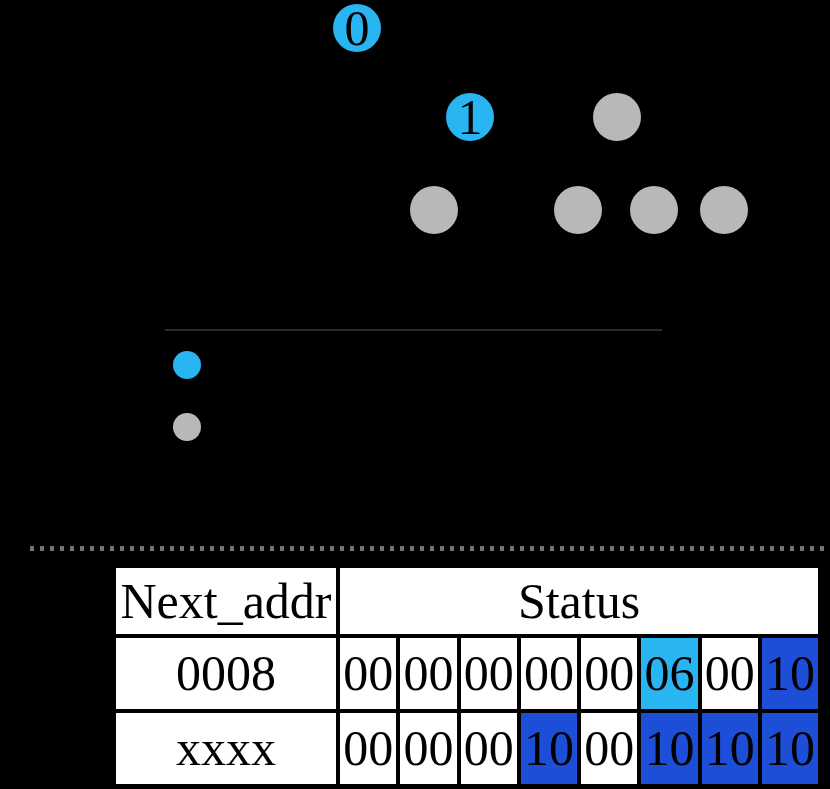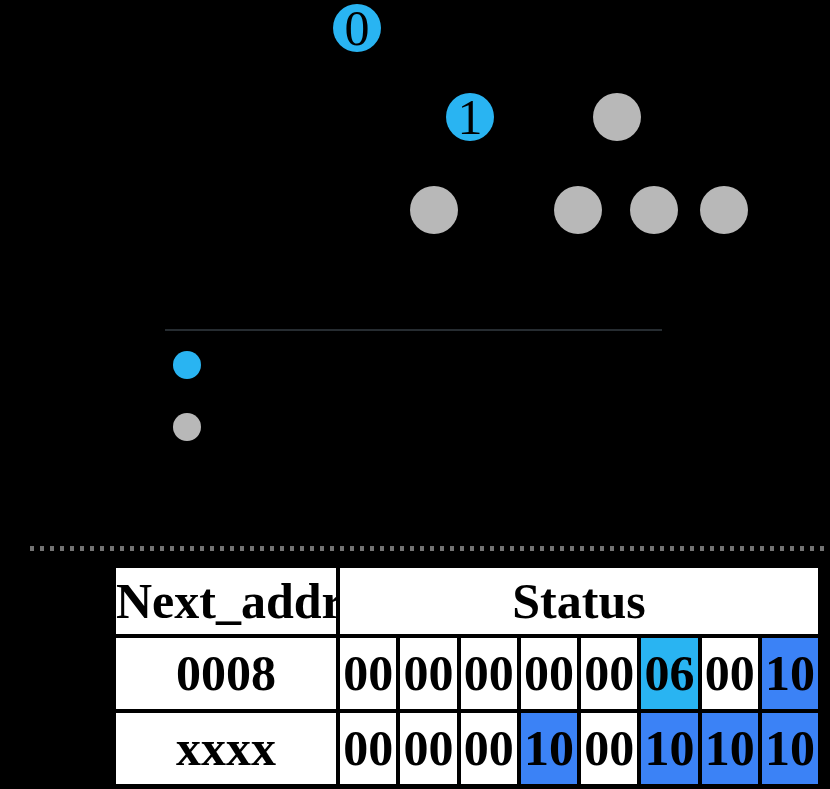--- a/index.html
+++ b/index.html
@@ -75,27 +75,27 @@
     line-height: 1.1;
     color: #000;
   }
   table.map col.addr-col { width: 224px; }
   table.map th, table.map td {
     border: 4px solid #000;
     text-align: center;
     vertical-align: middle;
     padding: 0;
     overflow: hidden;
-    font-weight: bold;
+    font-weight: normal;
   }
   table.map th { height: 66px; background: #fff; }
   table.map td { height: 71px; }
   td.bg-white { background: #ffffff; }
   td.bg-blue  { background: #29b4f2; }
-  td.bg-gray  { background: #3b82f6; }
+  td.bg-gray  { background: #1d4ed8; }
 </style>
 </head>
 <body>
 
 <div class="stage">
 
   <div class="node blue" style="left:333px; top:4px;">0</div>
   <div class="node blue" style="left:446px; top:93px;">1</div>
   <div class="node gray" style="left:593px; top:93px;"></div>
   <div class="node gray" style="left:410px; top:186px;"></div>

